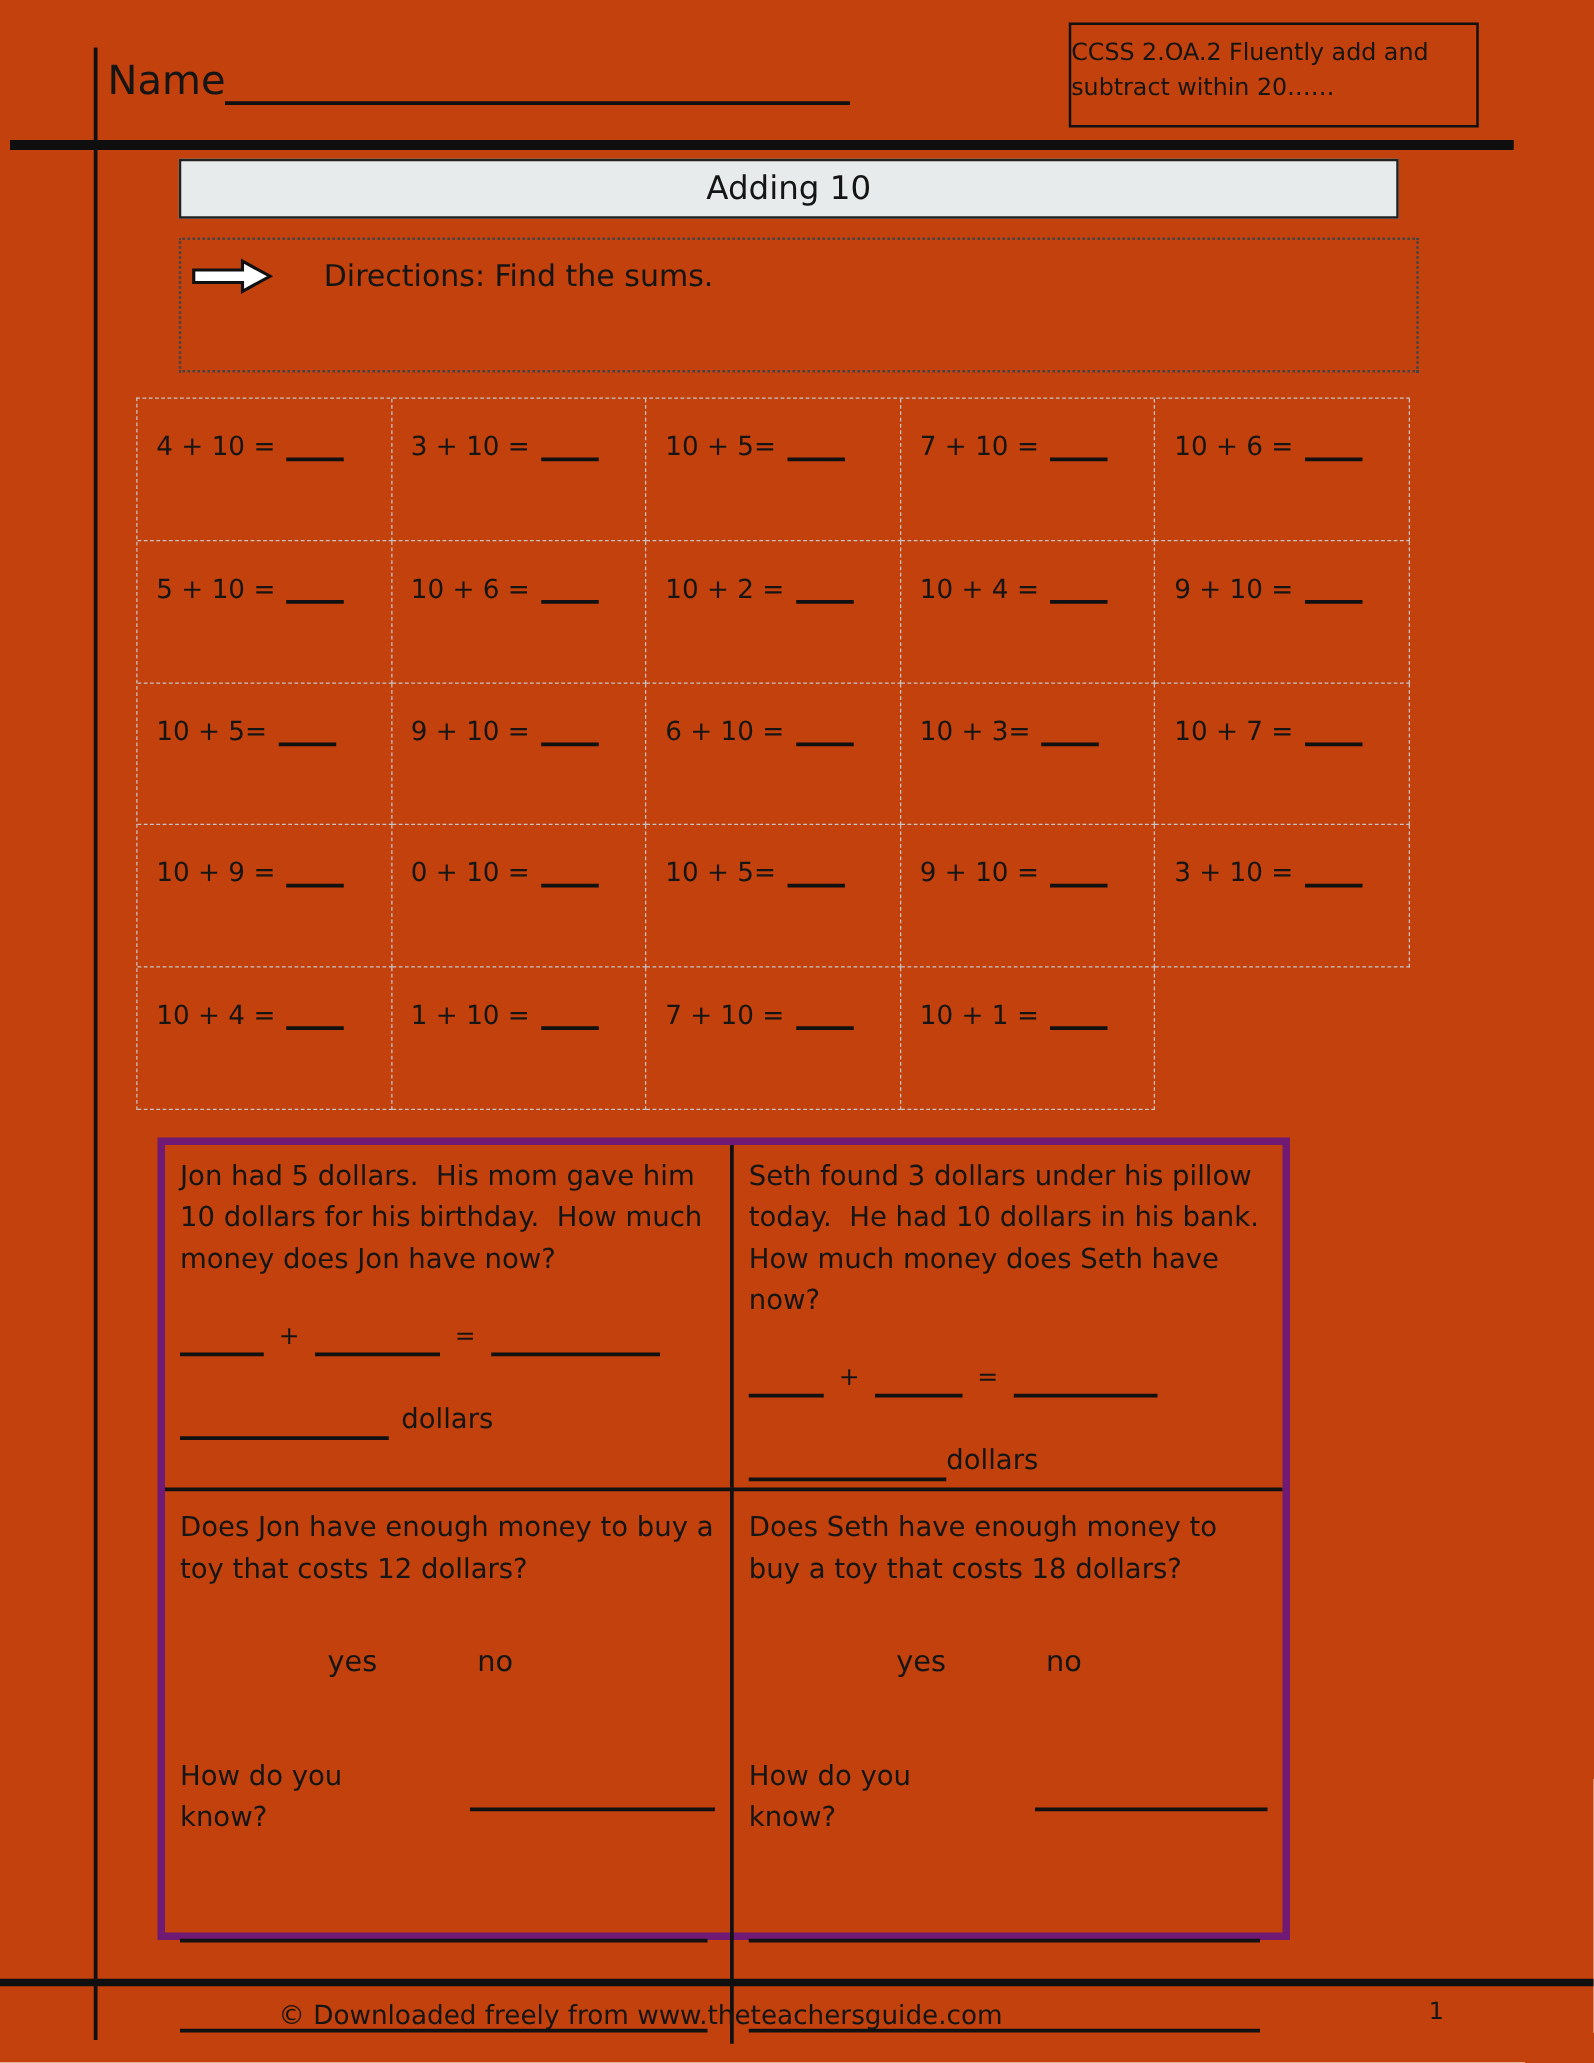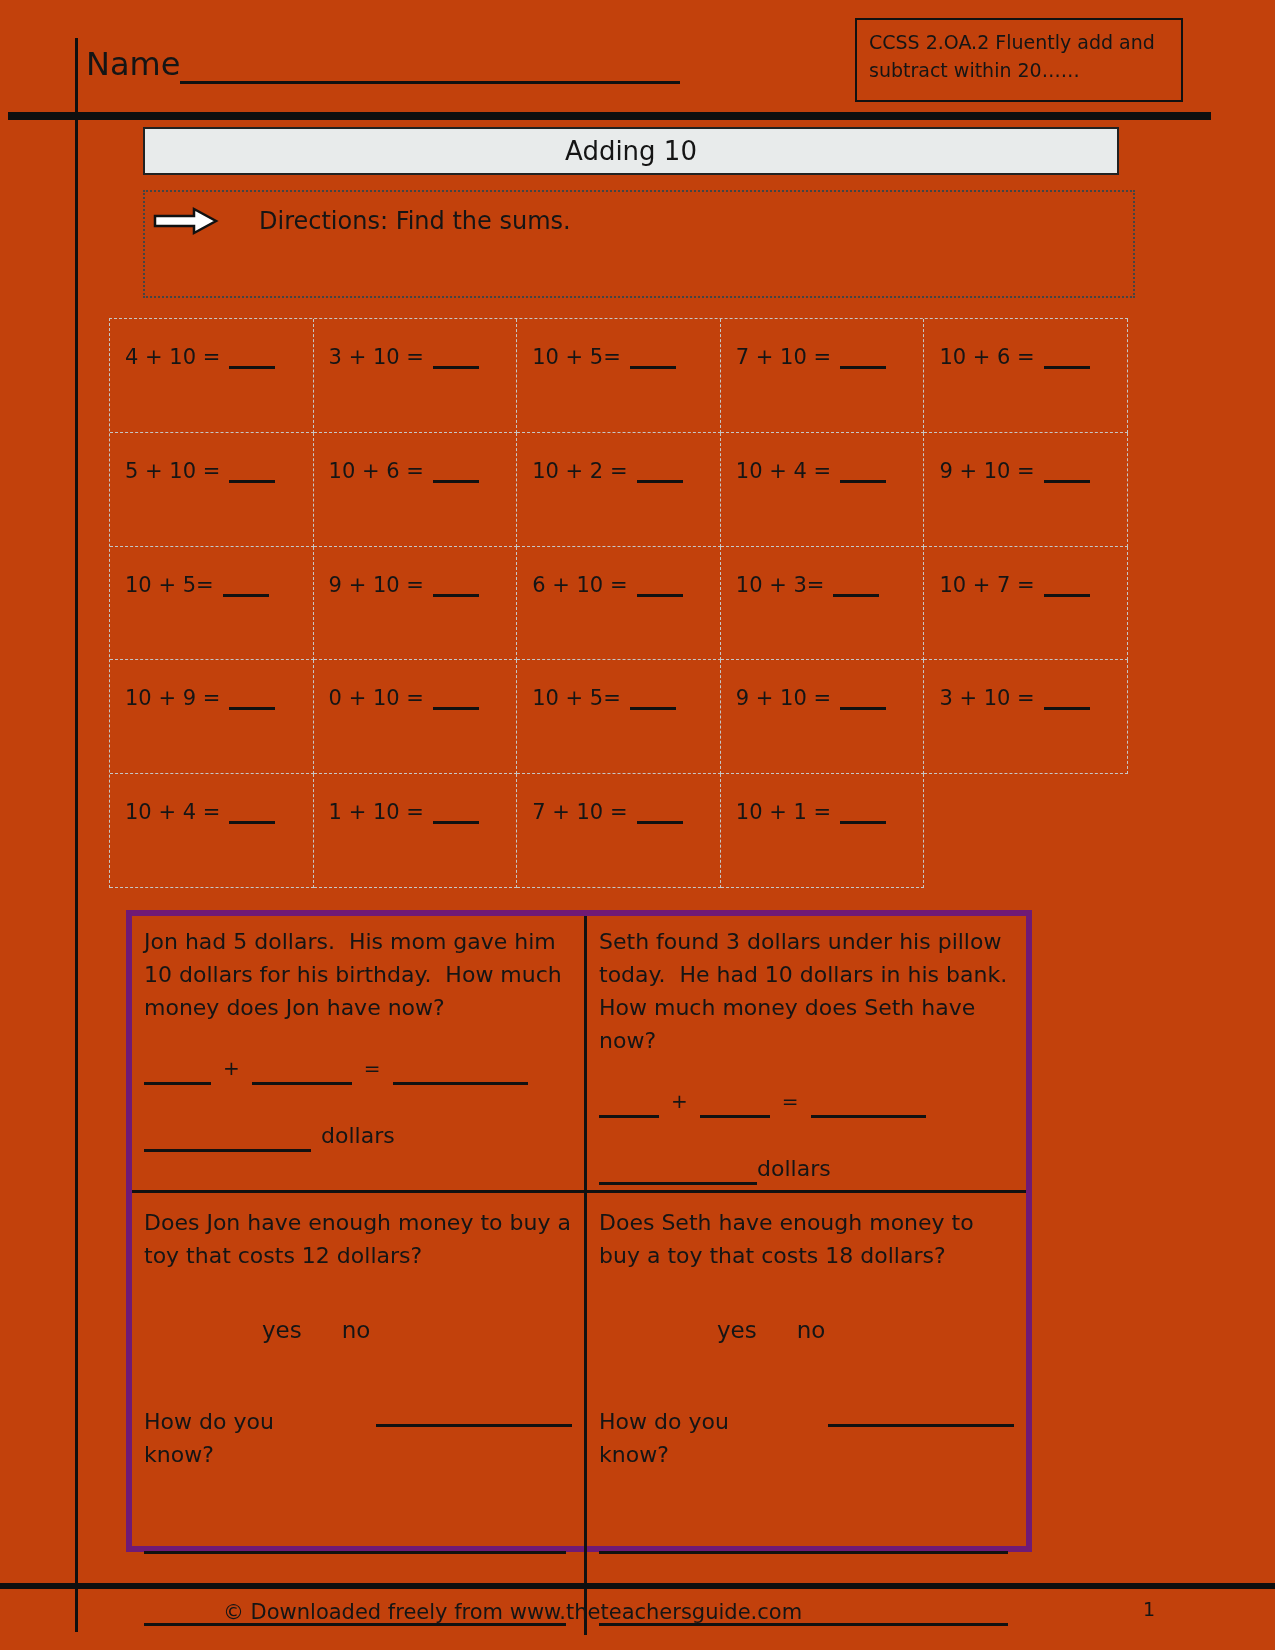--- a/index.html
+++ b/index.html
@@ -12,21 +12,21 @@
   .top-rule   { position:absolute; left:8px; top:112px; width:1203px; height:8px; background:#0f0f0f; }
   .footer-rule{ position:absolute; left:0; top:1583px; width:1275px; height:6px; background:#0f0f0f; }
 
   
   .name-row { position:absolute; left:86px; top:44px; display:flex; align-items:flex-end; }
   .name-label { font-size:32px; line-height:40px; }
   .name-line { width:500px; height:36px; border-bottom:3px solid #111; }
 
   
   .ccss-box { position:absolute; left:855px; top:18px; width:328px; height:84px;
-              border:2px solid #111; padding:8px 12px; font-size:19px; line-height:28px; }
+              border:2px solid #111; padding:8px 0; font-size:19px; line-height:28px; }
 
   
   .title-bar { position:absolute; left:143px; top:127px; width:976px; height:48px;
                background:#e8ebeb; border:2px solid #222; text-align:center;
                font-size:26px; line-height:44px; }
 
   
   .directions-box { position:absolute; left:143px; top:190px; width:992px; height:108px;
                     border:2px dotted #444; }
   .directions-inner { display:flex; align-items:center; padding:14px 8px 0 8px;gap:32px; }
@@ -54,22 +54,22 @@
   .blank { display:inline-block; border-bottom:3px solid #111; height:22px; }
   .w67{width:67px;} .w100{width:100px;} .w135{width:135px;}
   .w60{width:60px;} .w70{width:70px;} .w115{width:115px;}
   .w167{width:167px;} .w158{width:158px;} .w230{width:230px;} .w222{width:222px;}
   .eq-sym { margin:0 12px; }
   .dollars-row { margin-top:34px; display:flex; align-items:flex-end; }
   .dollars-label { margin-left:10px; }
   .dollars-label.tight { margin-left:0; }
 
   .q-text { white-space:pre-wrap; margin-top:4px; }
-  .yesno-row { margin-top:42px; padding-left:118px; display:flex; gap:40px; font-size:23px; }
-  .how-row { margin-top:58px; display:flex; align-items:flex-start;gap:42px; }
+  .yesno-row { margin-top:42px; padding-left:118px; display:flex; gap:80px; font-size:23px; }
+  .how-row { margin-top:58px; display:flex; align-items:center;gap:42px; }
   .how-row .blank { margin-left:14px; }
   .answer-line { border-bottom:3px solid #111; width:calc(100% - 6px); }
   .al-1 { margin-top:80px; }
   .al-2 { margin-top:69px; }
 
   
   .footer-credit { position:absolute; left:0; top:1600px; width:1025px; text-align:center; font-size:21px; }
   .page-number { position:absolute; left:1143px; top:1598px; font-size:19px; }
 </style>
 </head>

